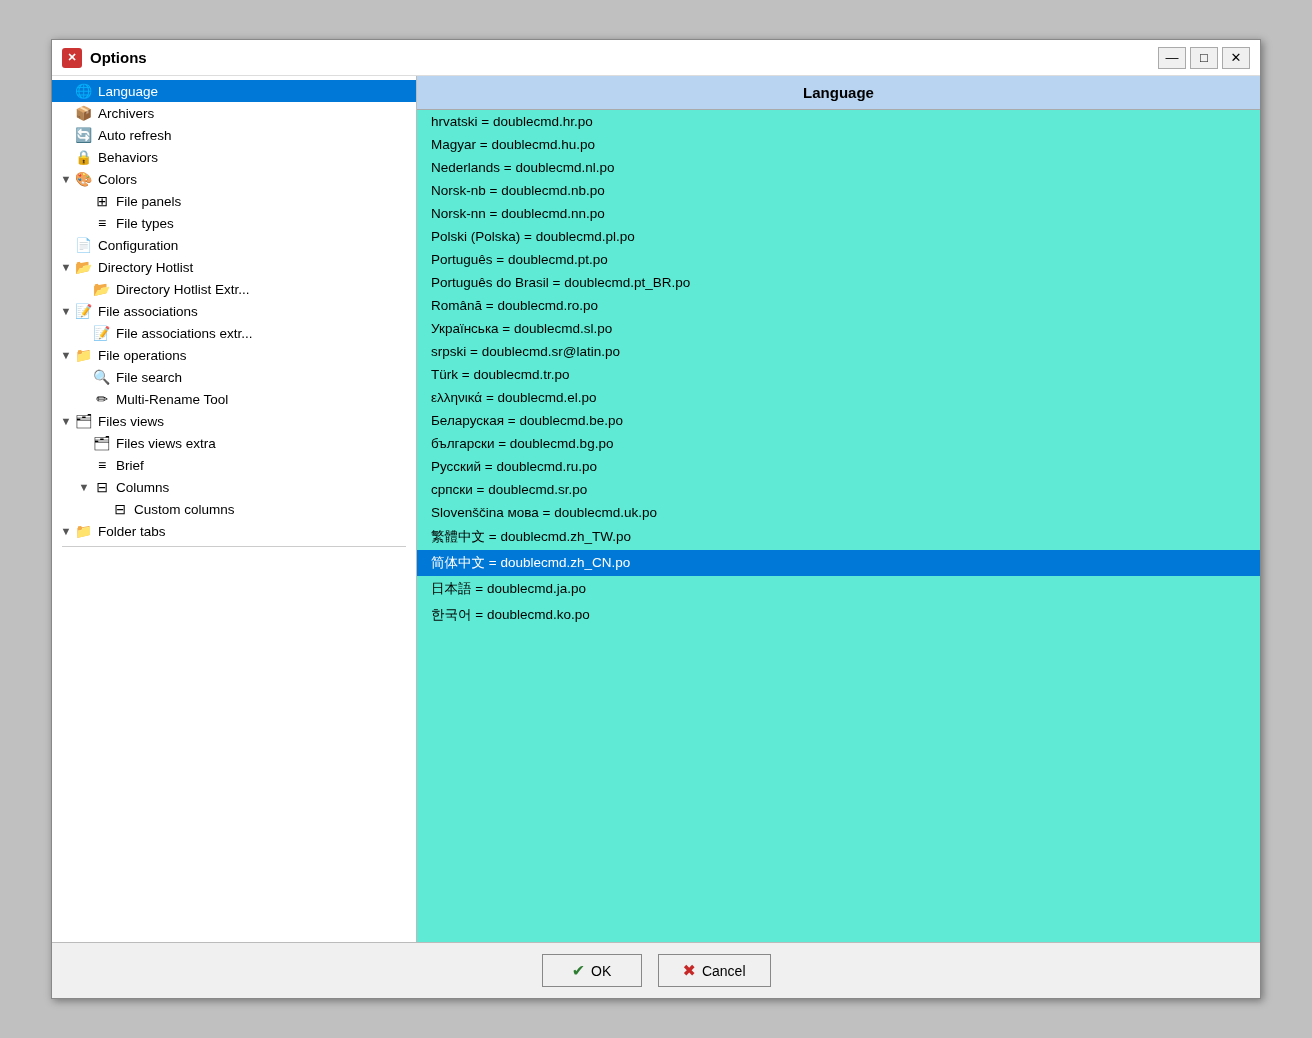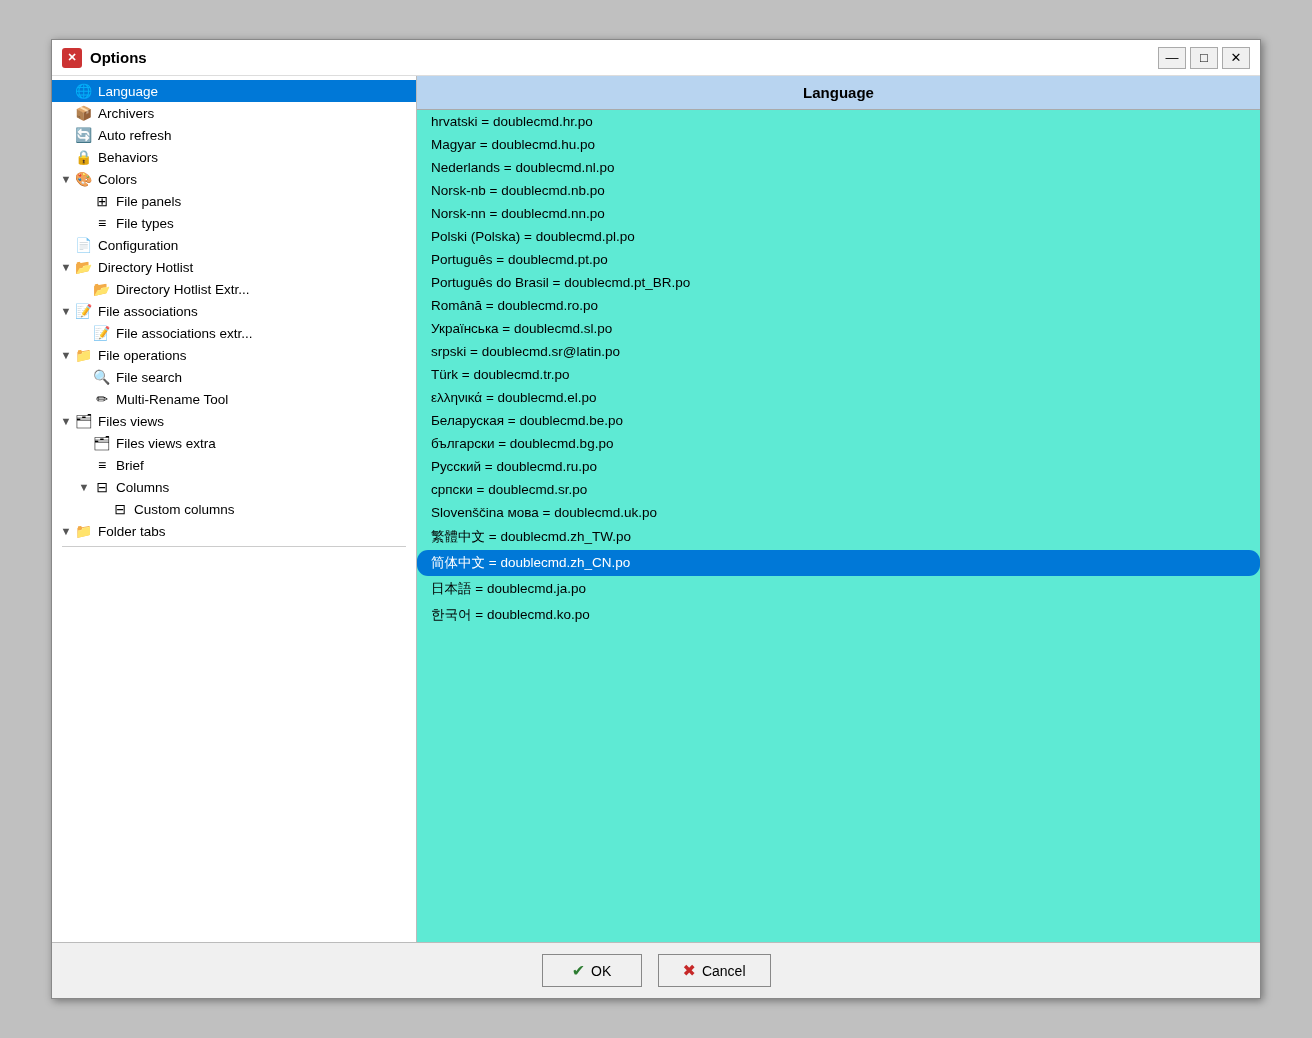--- a/index.html
+++ b/index.html
@@ -150,21 +150,20 @@
     }
     .lang-item {
       padding: 4px 14px;
       cursor: pointer;
       font-size: 13.5px;
       border-bottom: none;
     }
     .lang-item.selected {
       background: #0078d7;
       color: white;
-      border-radius: 11px;
     }
 
     
     .button-bar {
       background: #f0f0f0;
       border-top: 1px solid #bbb;
       padding: 10px 20px;
       display: flex;
       justify-content: center;
       gap: 16px;

